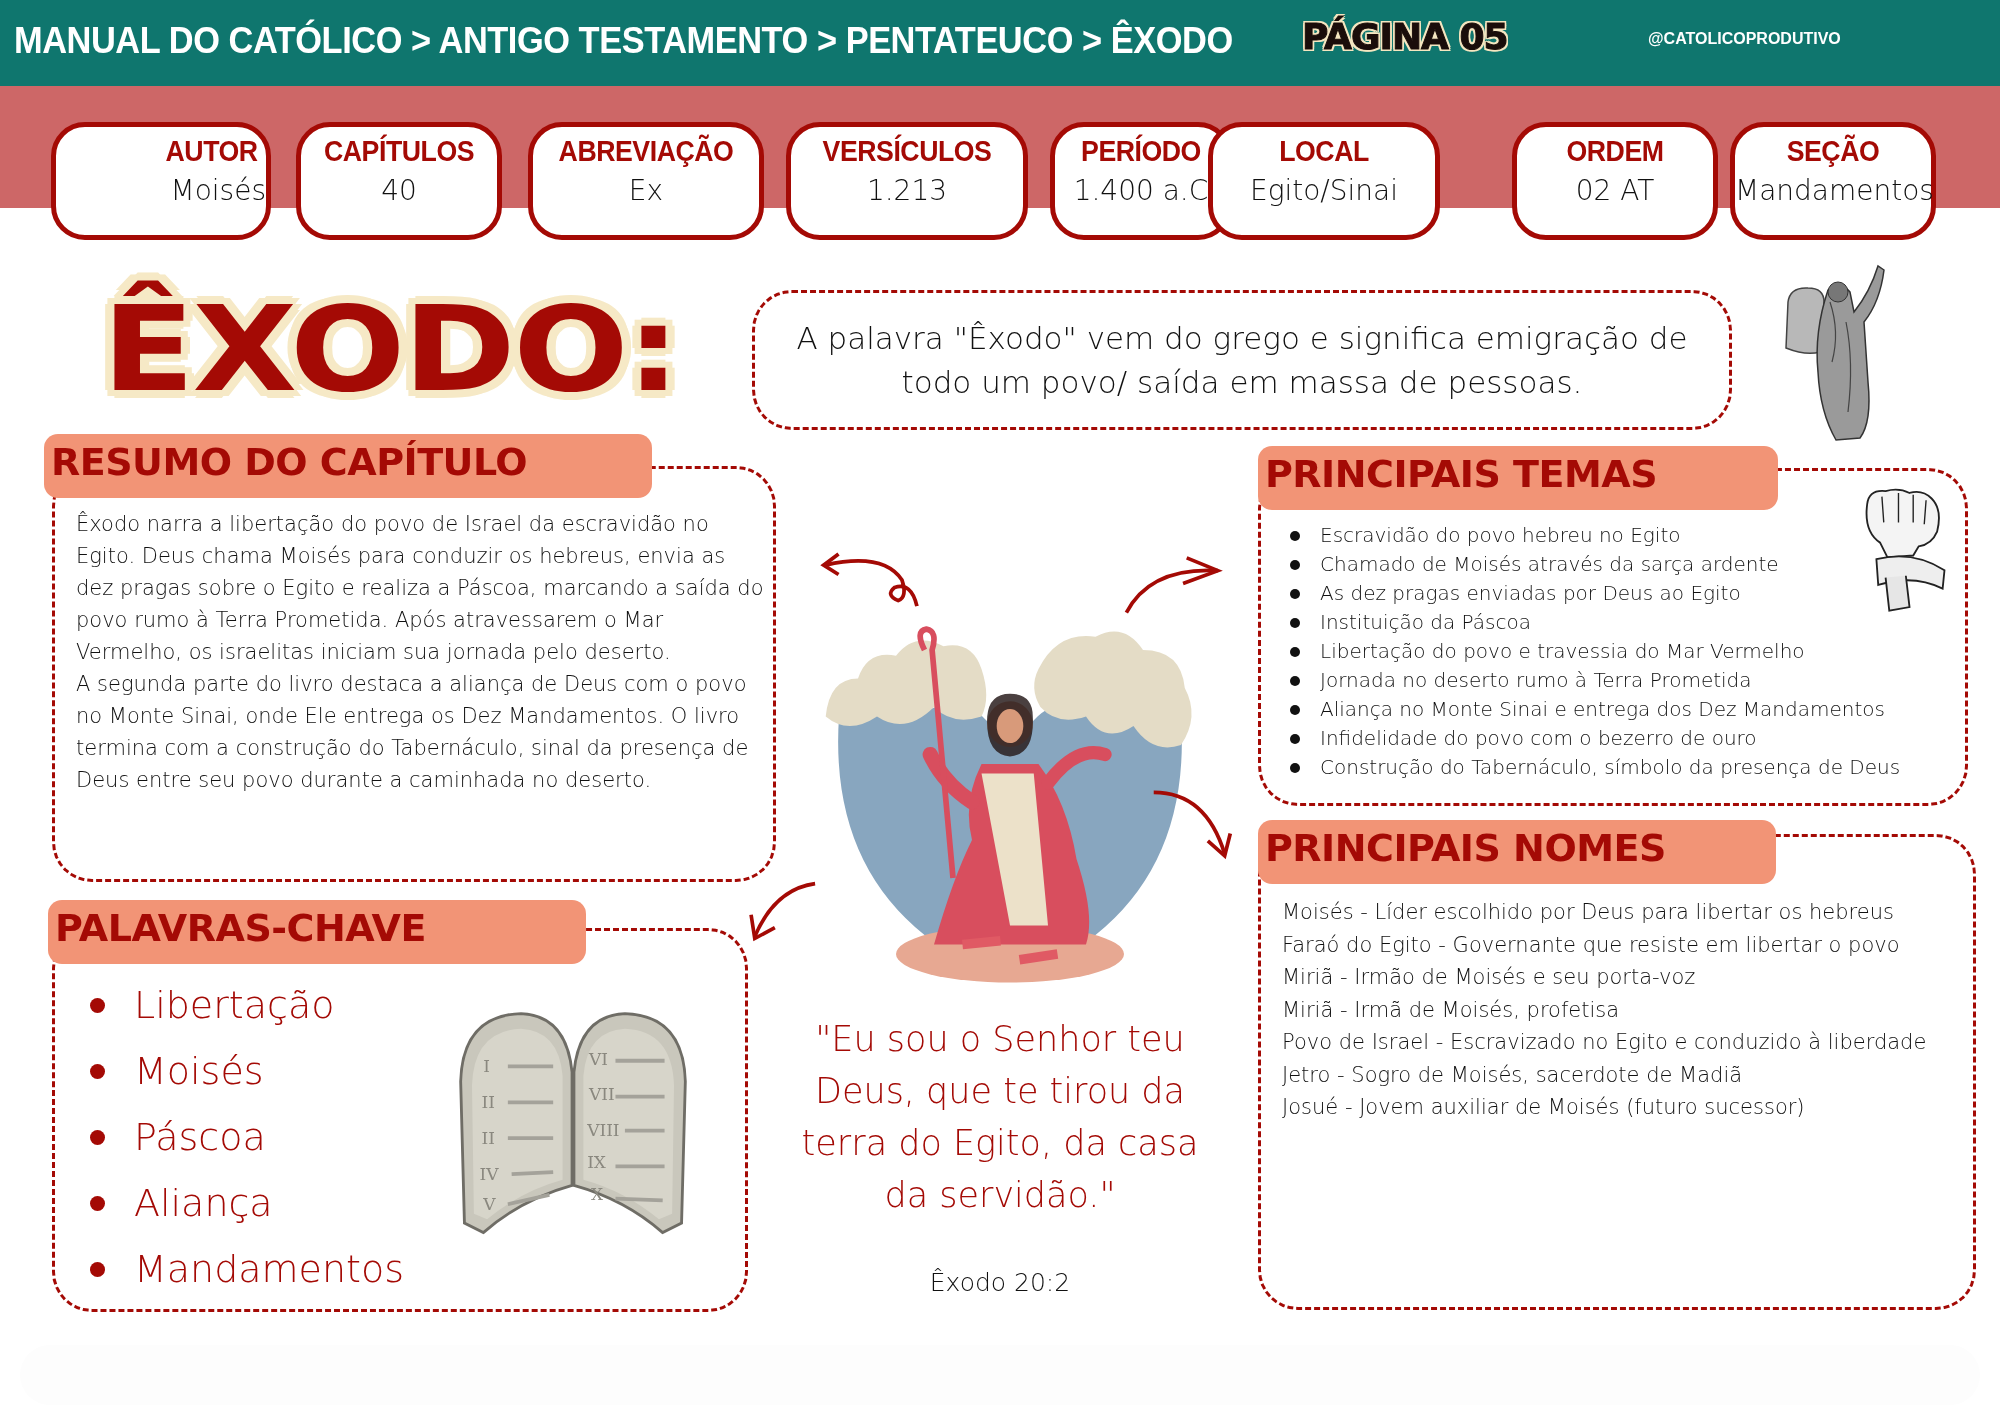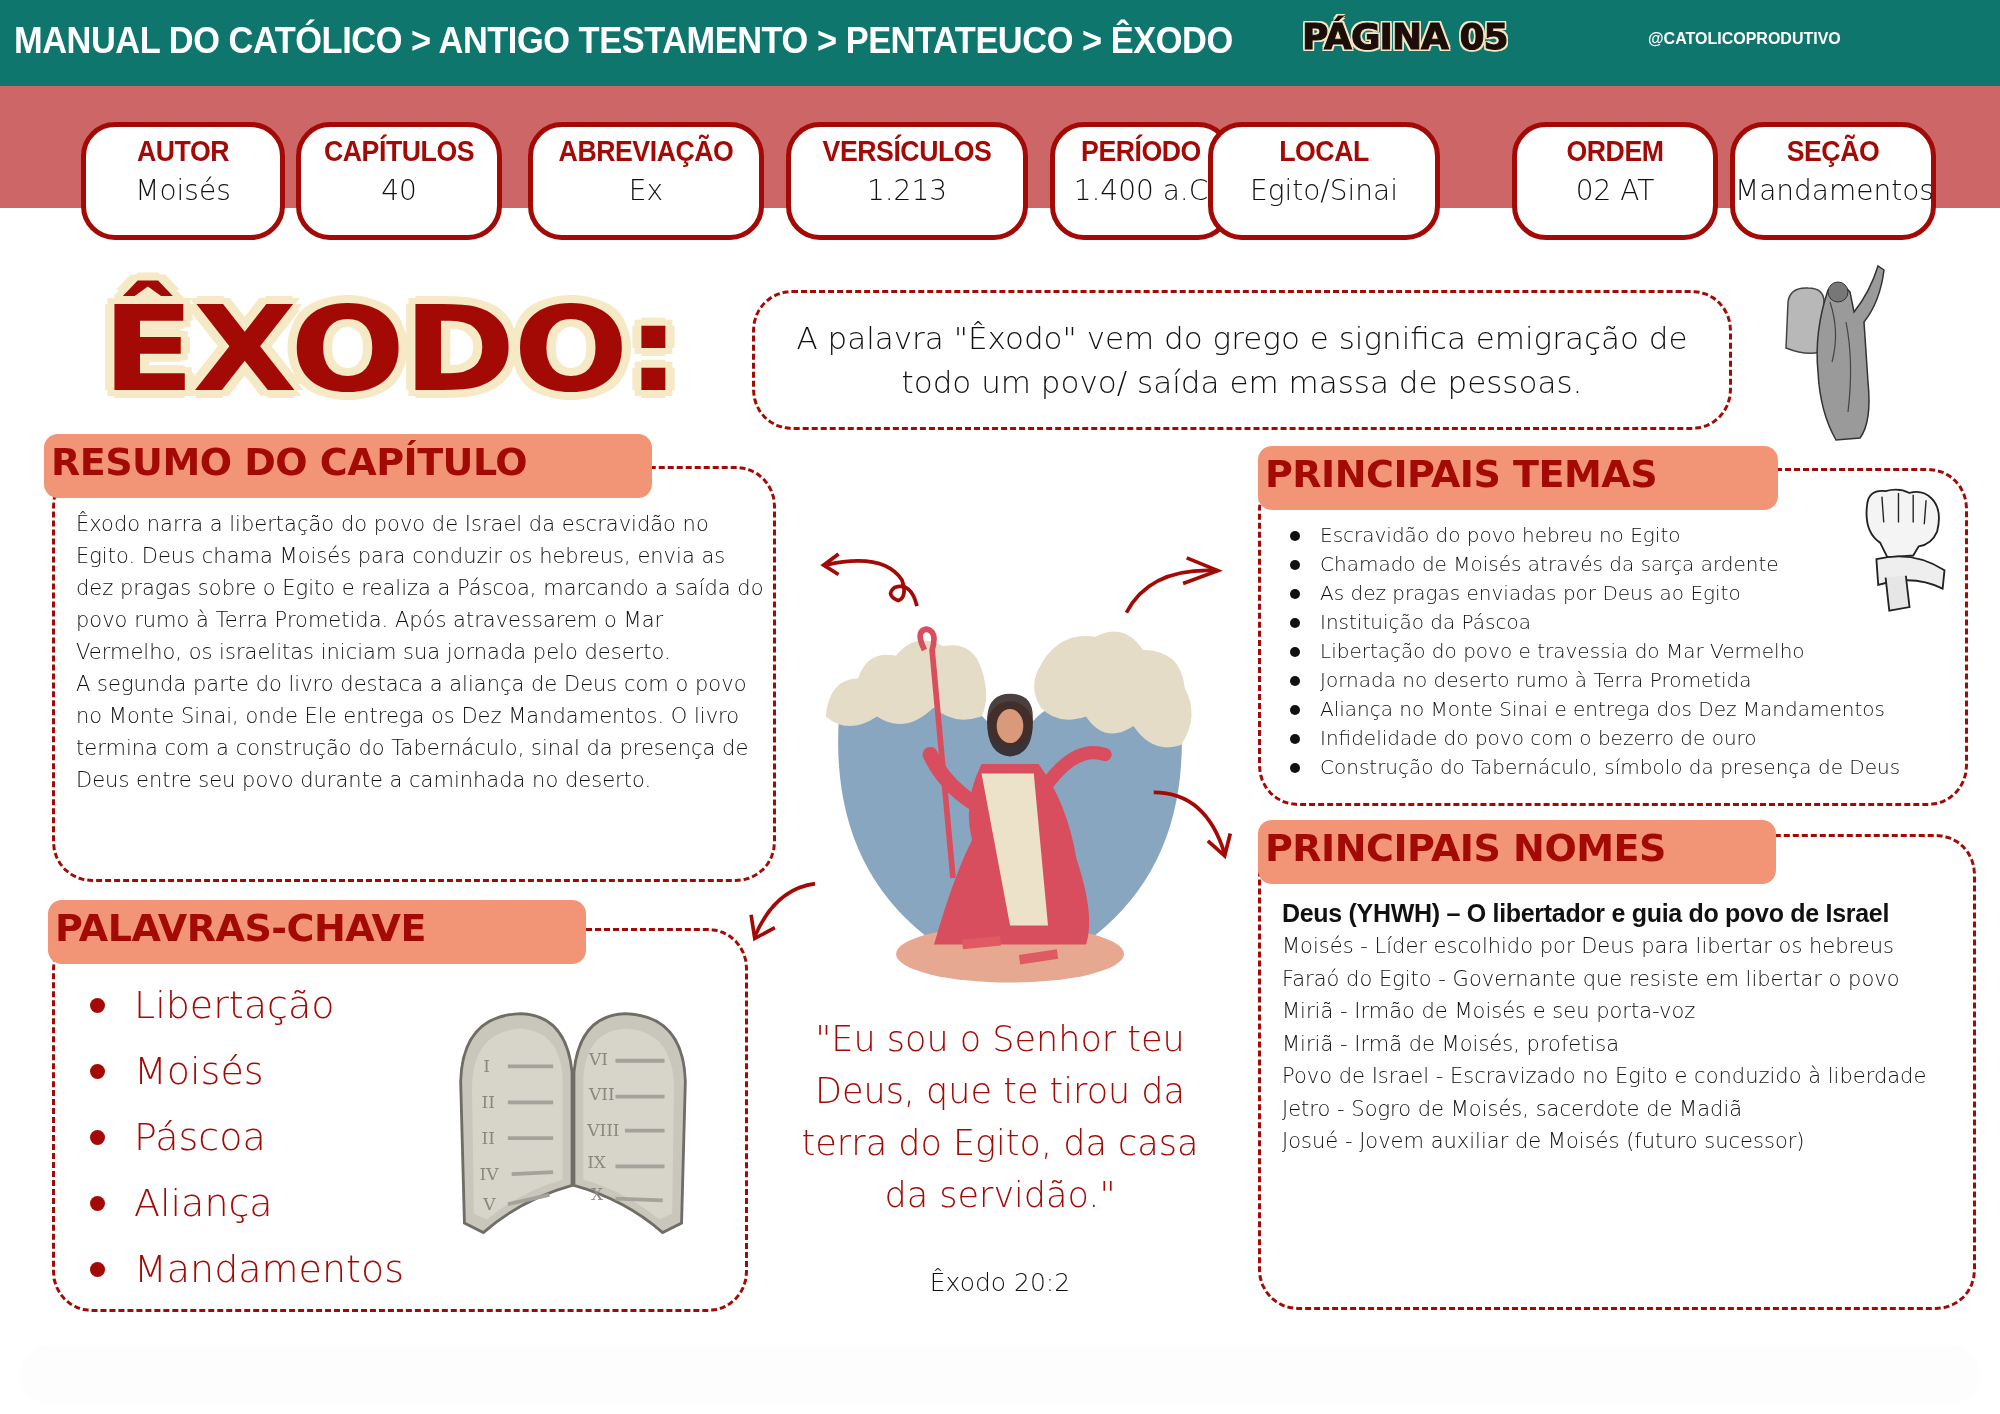--- a/index.html
+++ b/index.html
@@ -52,21 +52,21 @@
 </head>
 <body>
 
 <div class="topbar">
   <div class="breadcrumb">MANUAL DO CATÓLICO &gt; ANTIGO TESTAMENTO &gt; PENTATEUCO &gt; ÊXODO</div>
   <div class="page-badge">PÁGINA 05</div>
   <div class="handle">@CATOLICOPRODUTIVO</div>
 </div>
 <div class="band"></div>
 
-<div class="info-card" style="left:81px;width:204px;">
+<div class="info-card" style="left:51px;width:220px;text-align:right;">
   <span class="lbl">AUTOR</span>
   <span class="val">Moisés</span>
 </div>
 <div class="info-card" style="left:296px;width:206px;">
   <span class="lbl">CAPÍTULOS</span>
   <span class="val">40</span>
 </div>
 <div class="info-card" style="left:528px;width:236px;">
   <span class="lbl">ABREVIAÇÃO</span>
   <span class="val">Ex</span>
@@ -128,21 +128,20 @@
   <li>Libertação do povo e travessia do Mar Vermelho</li>
   <li>Jornada no deserto rumo à Terra Prometida</li>
   <li>Aliança no Monte Sinai e entrega dos Dez Mandamentos</li>
   <li>Infidelidade do povo com o bezerro de ouro</li>
   <li>Construção do Tabernáculo, símbolo da presença de Deus</li>
 </ul>
 
 <div class="dash-box" style="left:1258px;top:834px;width:718px;height:476px;"></div>
 <div class="sec-label" style="left:1258px;top:820px;width:518px;">PRINCIPAIS NOMES</div>
 <div class="names-block">
-  <div class="names-head">Deus (YHWH) – O libertador e guia do povo de Israel</div>
   <div class="names-line">Moisés - Líder escolhido por Deus para libertar os hebreus</div>
   <div class="names-line">Faraó do Egito - Governante que resiste em libertar o povo</div>
   <div class="names-line">Miriã - Irmão de Moisés e seu porta-voz</div>
   <div class="names-line">Miriã - Irmã de Moisés, profetisa</div>
   <div class="names-line">Povo de Israel - Escravizado no Egito e conduzido à liberdade</div>
   <div class="names-line">Jetro - Sogro de Moisés, sacerdote de Madiã</div>
   <div class="names-line">Josué - Jovem auxiliar de Moisés (futuro sucessor)</div>
 </div>
 
 <div class="dash-box" style="left:52px;top:928px;width:696px;height:384px;"></div>

